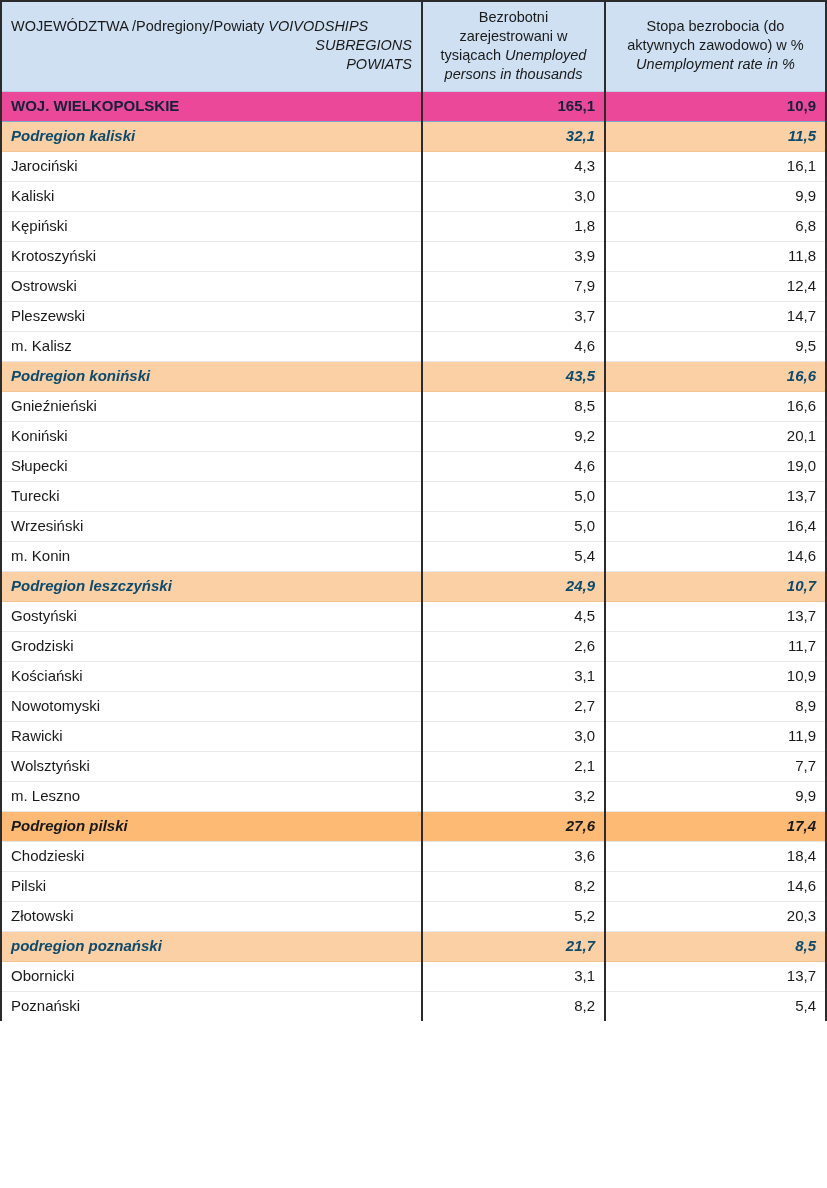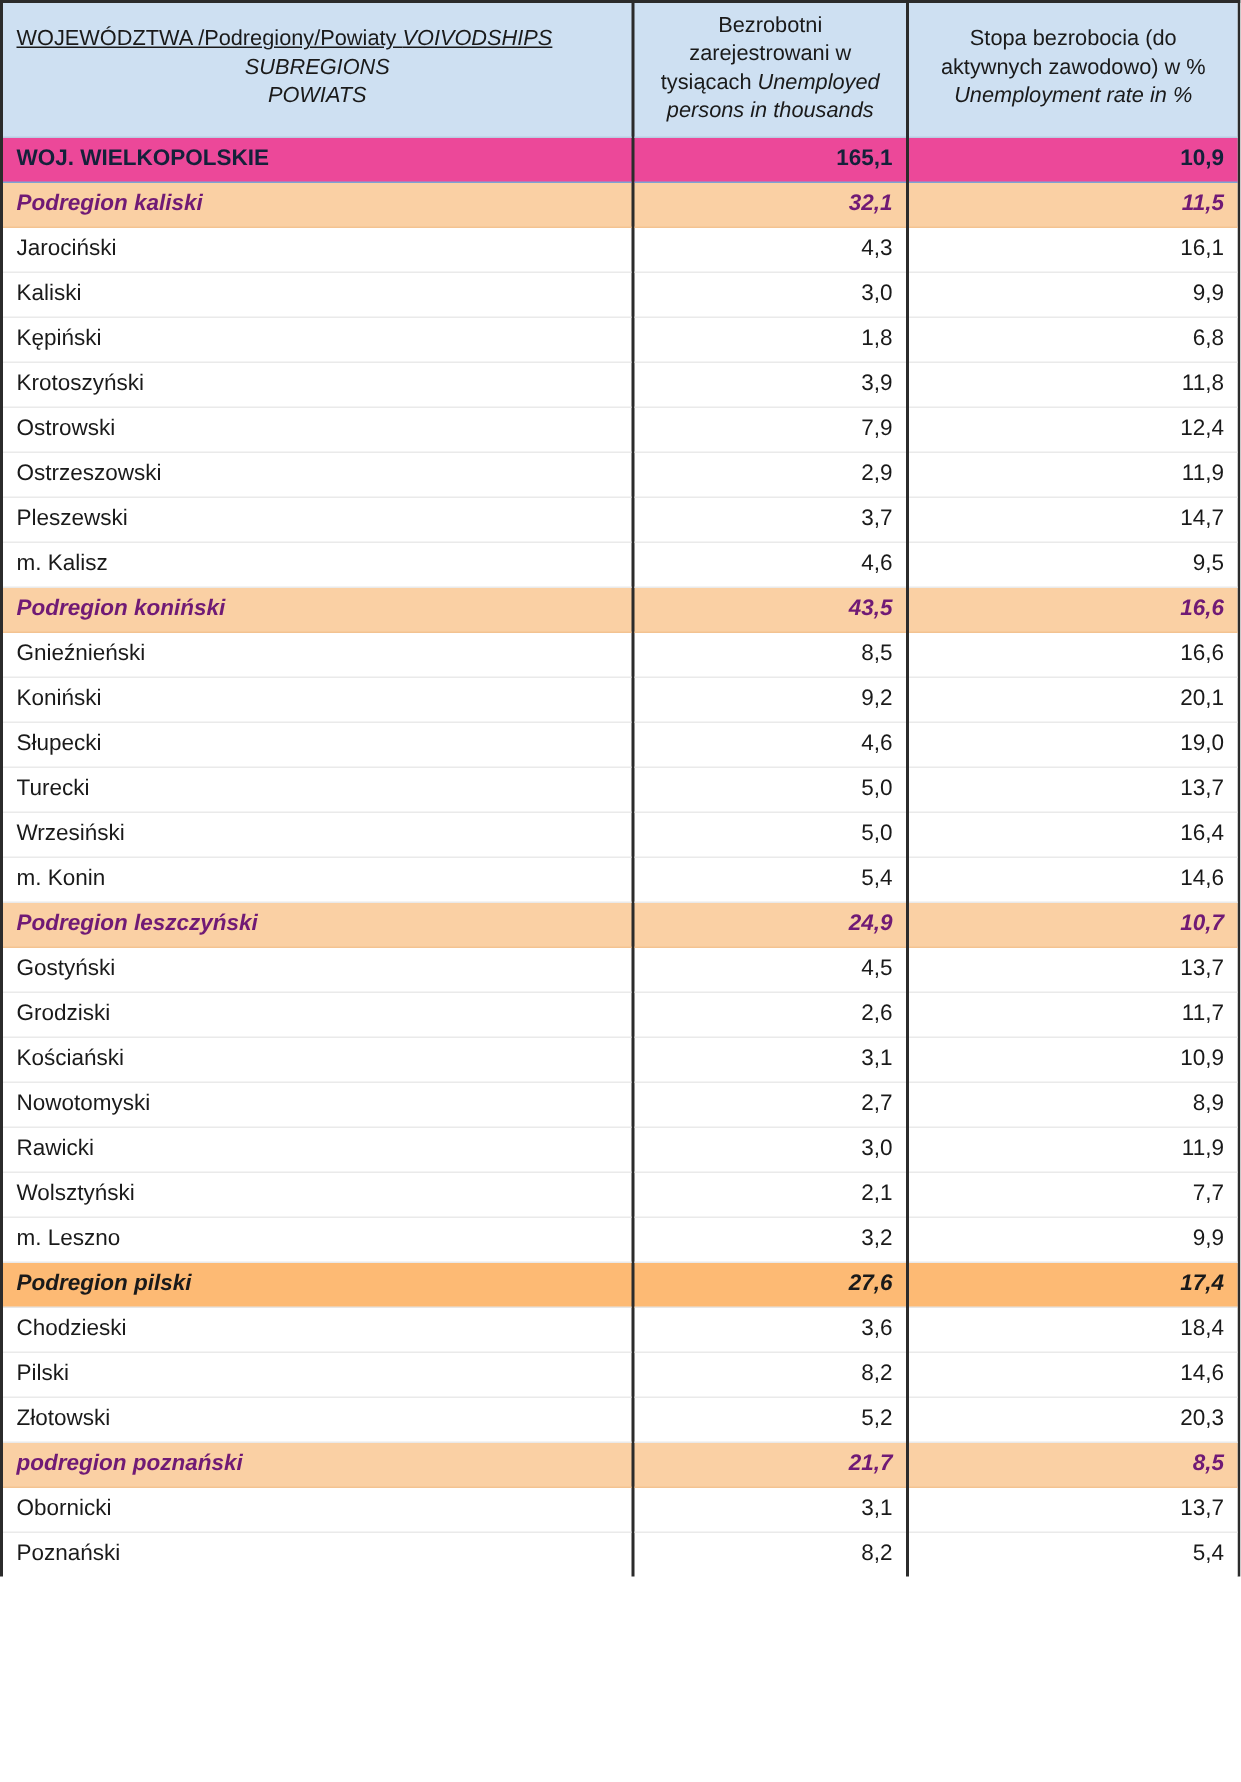--- a/index.html
+++ b/index.html
@@ -45,22 +45,22 @@
     font-weight: normal;
     font-size: 14.5px;
     line-height: 1.30;
     vertical-align: middle;
     color: #1a1a1a;
   }
   thead th:last-child { border-right: none; }
 
   th.h-name { text-align: left; }
   th.h-name .pl-part  { font-style: normal; }
-  th.h-name .en-part  { font-style: italic; display: block; text-align: center; }
-  th.h-name .line1    { display: block; text-align: left; text-decoration: underline; }
+  th.h-name .en-part  { font-style: italic; display: block; text-align: right; }
+  th.h-name .line1    { display: block; text-align: left; }
 
   th.h-num { text-align: center; }
   th.h-num .pl-part { font-style: normal; }
   th.h-num .en-part { font-style: italic; }
 
   
   tbody td {
     border-right: 2px solid #2b2b2b;
     padding: 3px 9px 4px 9px;
     height: 22px;
@@ -78,21 +78,21 @@
     font-weight: bold;
     font-style: normal;
     color: #14213a;
     border-bottom: 1px solid #7ea4d2;
   }
 
   tr.r-subregion td {
     background: #fad0a4;
     font-weight: bold;
     font-style: italic;
-    color: #701a75;
+    color: #0c4a6e;
     border-bottom: 1px solid #f3c391;
   }
 
   
   tr.r-subregion-plain td {
     background: #fdba74;
     font-weight: bold;
     font-style: italic;
     color: #1a1a1a;
     border-bottom: 1px solid #e6e6e6;
@@ -163,25 +163,20 @@
           <td class="name">Krotoszyński</td>
           <td class="num">3,9</td>
           <td class="num">11,8</td>
         </tr>
         <tr class="r-powiat">
           <td class="name">Ostrowski</td>
           <td class="num">7,9</td>
           <td class="num">12,4</td>
         </tr>
         <tr class="r-powiat">
-          <td class="name">Ostrzeszowski</td>
-          <td class="num">2,9</td>
-          <td class="num">11,9</td>
-        </tr>
-        <tr class="r-powiat">
           <td class="name">Pleszewski</td>
           <td class="num">3,7</td>
           <td class="num">14,7</td>
         </tr>
         <tr class="r-powiat">
           <td class="name">m. Kalisz</td>
           <td class="num">4,6</td>
           <td class="num">9,5</td>
         </tr>
         <tr class="r-subregion">

